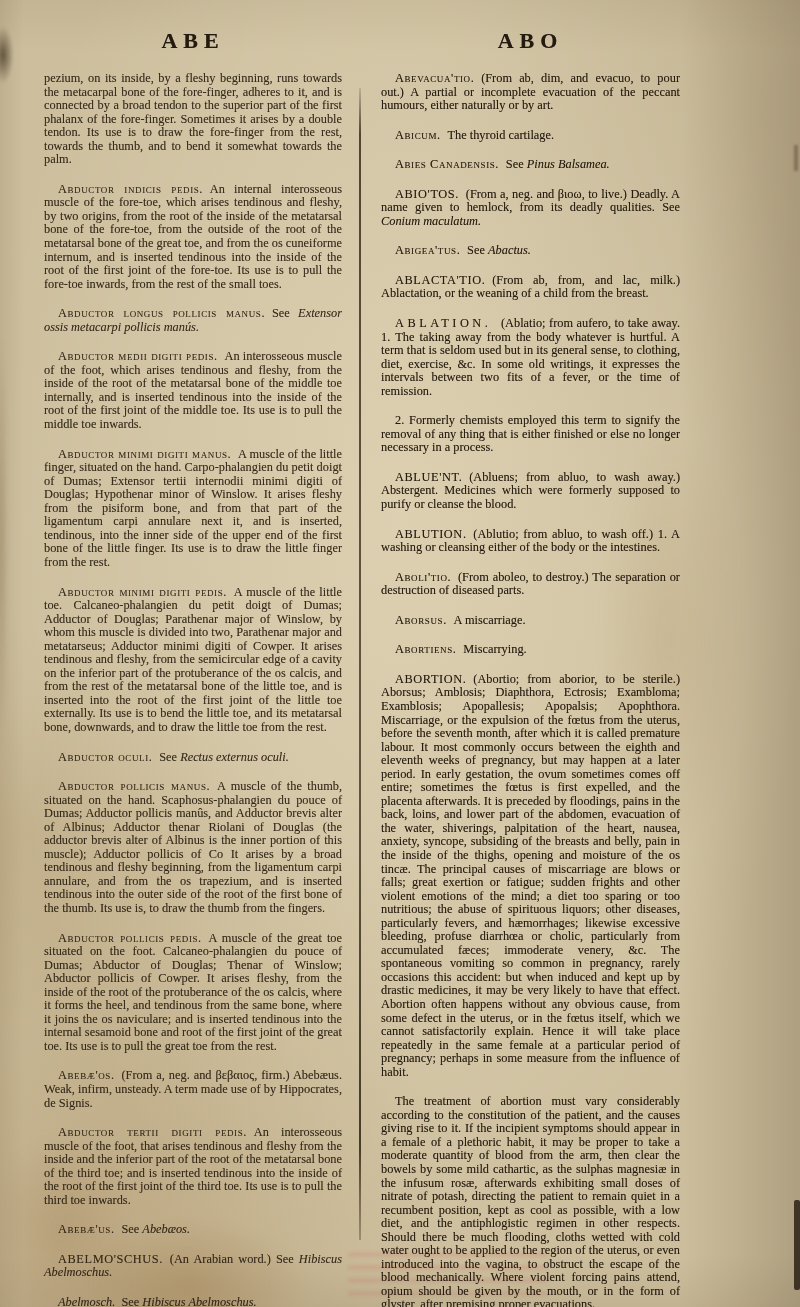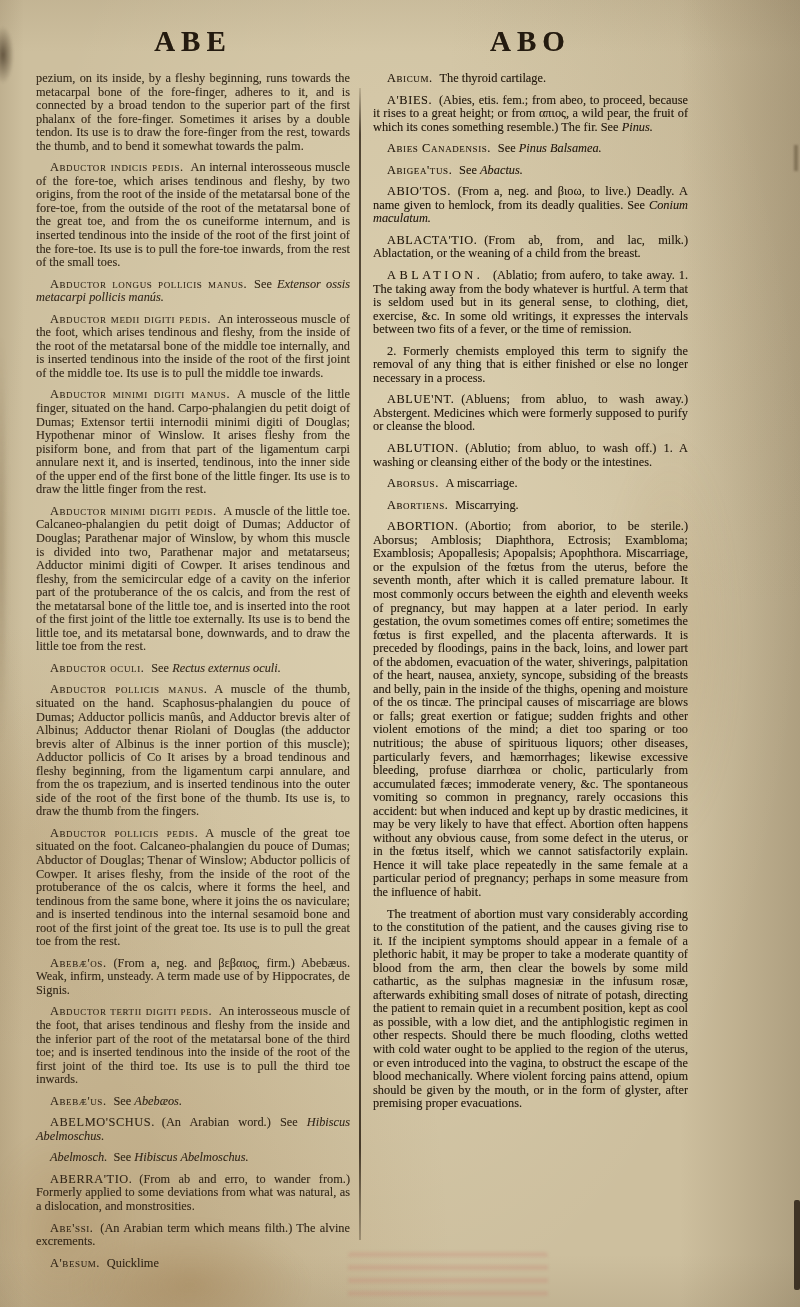--- a/index.html
+++ b/index.html
@@ -16,28 +16,28 @@
       radial-gradient(ellipse at 96% 8%, rgba(120,100,70,0.10), rgba(120,100,70,0) 30%),
       linear-gradient(to right, rgba(105,85,55,0.14) 0%, rgba(105,85,55,0) 3%, rgba(105,85,55,0) 85%, rgba(110,90,60,0.14) 92%, rgba(85,68,42,0.26) 100%),
       linear-gradient(to bottom, rgba(110,90,60,0.10) 0%, rgba(110,90,60,0) 4%, rgba(110,90,60,0) 96%, rgba(110,90,60,0.12) 100%);
     font-family:"Liberation Serif","DejaVu Serif",serif;
     color:#2a2014;
   }
   .col{position:absolute;top:26px;}
   .col-left{left:28px;width:330px;}
   .col-right{left:365px;width:331px;}
   .col-head{
-    text-align:center;font-size:29px;line-height:30px;font-weight:bold;
+    text-align:center;font-size:22px;line-height:30px;font-weight:bold;
     letter-spacing:6px;margin:0 0 16px 0;color:#241b10;
     text-shadow:0 0 0.6px rgba(45,32,18,0.6);
   }
   .entries{text-align:justify;font-size:12.35px;line-height:13.55px;}
   .col-left .entries{color:rgba(38,28,16,0.86);}
   .col-right .entries{color:rgba(32,23,12,0.96);}
-  .entries p{margin:8px;text-shadow:0 0 0.5px rgba(60,45,25,0.45);font-family:Liberation Serif, serif;}
+  .entries p{margin:16px;text-shadow:0 0 0.5px rgba(60,45,25,0.45);font-family:Liberation Serif, serif;}
   .entries p.ind{text-indent:14px;}
   .term{white-space:normal;}
   .term.sc{font-variant:small-caps;letter-spacing:0.6px;}
   .term.caps{letter-spacing:0.6px;}
   .term.caps-spaced{letter-spacing:3.5px;}
   .term.italic{font-style:italic;}
   .ref-it{font-style:italic;}
   .divider{
     position:absolute;left:359px;top:88px;width:2px;height:1152px;
     background:linear-gradient(to bottom, rgba(47,36,22,0.15), rgba(47,36,22,0.8) 4%, rgba(47,36,22,0.7) 60%, rgba(47,36,22,0.85) 92%, rgba(47,36,22,0.3));
@@ -91,30 +91,31 @@
         <p class="ind"><span class="term italic">Abelmosch. </span>See <span class="ref-it">Hibiscus Abelmoschus.</span></p>
         <p class="ind"><span class="term caps">ABERRA'TIO. </span>(From ab and erro, to wander from.) Formerly applied to some deviations from what was natural, as a dislocation, and monstrosities.</p>
         <p class="ind"><span class="term sc">Abe'ssi. </span>(An Arabian term which means filth.) The alvine excrements.</p>
         <p class="ind"><span class="term sc">A'besum. </span>Quicklime</p>
       </div>
   </div>
 
   <div class="col col-right">
     <div class="col-head">ABO</div>
     <div class="entries">
+        <p class="ind"><span class="term sc">Abevacua'tio. </span>(From ab, dim, and evacuo, to pour out.) A partial or incomplete evacuation of the peccant humours, either naturally or by art.</p>
         <p class="ind"><span class="term sc">Abicum. </span>The thyroid cartilage.</p>
-        <p class="ind"><span class="term caps">A'BIES. </span>(Abies, etis. fem.; from abeo, to proceed, because it rises to a great height; or from απιος, a wild pear, the fruit of which its cones something resemble.) The fir. See <span class="ref-it">Pinus.</span></p>
         <p class="ind"><span class="term sc">Abies Canadensis. </span>See <span class="ref-it">Pinus Balsamea.</span></p>
+        <p class="ind"><span class="term caps">ABIO'TOS. </span>(From a, neg. and βιοω, to live.) Deadly. A name given to hemlock, from its deadly qualities. See <span class="ref-it">Conium maculatum.</span></p>
         <p class="ind"><span class="term sc">Abigea'tus. </span>See <span class="ref-it">Abactus.</span></p>
-        <p class="ind"><span class="term caps">ABIO'TOS. </span>(From a, neg. and βιοω, to live.) Deadly. A name given to hemlock, from its deadly qualities. See <span class="ref-it">Conium maculatum.</span></p>
         <p class="ind"><span class="term caps">ABLACTA'TIO. </span>(From ab, from, and lac, milk.) Ablactation, or the weaning of a child from the breast.</p>
         <p class="ind"><span class="term caps-spaced">ABLATION. </span>(Ablatio; from aufero, to take away. 1. The taking away from the body whatever is hurtful. A term that is seldom used but in its general sense, to clothing, diet, exercise, &amp;c. In some old writings, it expresses the intervals between two fits of a fever, or the time of remission.</p>
         <p class="ind">2. Formerly chemists employed this term to signify the removal of any thing that is either finished or else no longer necessary in a process.</p>
         <p class="ind"><span class="term caps">ABLUE'NT. </span>(Abluens; from abluo, to wash away.) Abstergent. Medicines which were formerly supposed to purify or cleanse the blood.</p>
         <p class="ind"><span class="term caps">ABLUTION. </span>(Ablutio; from abluo, to wash off.) 1. A washing or cleansing either of the body or the intestines.</p>
+        <p class="ind"><span class="term sc">Aboli'tio. </span>(From aboleo, to destroy.) The separation or destruction of diseased parts.</p>
         <p class="ind"><span class="term sc">Aborsus. </span>A miscarriage.</p>
         <p class="ind"><span class="term sc">Abortiens. </span>Miscarrying.</p>
         <p class="ind"><span class="term caps">ABORTION. </span>(Abortio; from aborior, to be sterile.) Aborsus; Amblosis; Diaphthora, Ectrosis; Exambloma; Examblosis; Apopallesis; Apopalsis; Apophthora. Miscarriage, or the expulsion of the fœtus from the uterus, before the seventh month, after which it is called premature labour. It most commonly occurs between the eighth and eleventh weeks of pregnancy, but may happen at a later period. In early gestation, the ovum sometimes comes off entire; sometimes the fœtus is first expelled, and the placenta afterwards. It is preceded by floodings, pains in the back, loins, and lower part of the abdomen, evacuation of the water, shiverings, palpitation of the heart, nausea, anxiety, syncope, subsiding of the breasts and belly, pain in the inside of the thighs, opening and moisture of the os tincæ. The principal causes of miscarriage are blows or falls; great exertion or fatigue; sudden frights and other violent emotions of the mind; a diet too sparing or too nutritious; the abuse of spirituous liquors; other diseases, particularly fevers, and hæmorrhages; likewise excessive bleeding, profuse diarrhœa or cholic, particularly from accumulated fæces; immoderate venery, &amp;c. The spontaneous vomiting so common in pregnancy, rarely occasions this accident: but when induced and kept up by drastic medicines, it may be very likely to have that effect. Abortion often happens without any obvious cause, from some defect in the uterus, or in the fœtus itself, which we cannot satisfactorily explain. Hence it will take place repeatedly in the same female at a particular period of pregnancy; perhaps in some measure from the influence of habit.</p>
         <p class="ind">The treatment of abortion must vary considerably according to the constitution of the patient, and the causes giving rise to it. If the incipient symptoms should appear in a female of a plethoric habit, it may be proper to take a moderate quantity of blood from the arm, then clear the bowels by some mild cathartic, as the sulphas magnesiæ in the infusum rosæ, afterwards exhibiting small doses of nitrate of potash, directing the patient to remain quiet in a recumbent position, kept as cool as possible, with a low diet, and the antiphlogistic regimen in other respects. Should there be much flooding, cloths wetted with cold water ought to be applied to the region of the uterus, or even introduced into the vagina, to obstruct the escape of the blood mechanically. Where violent forcing pains attend, opium should be given by the mouth, or in the form of glyster, after premising proper evacuations.</p>
       </div>
   </div>
 
 </div>
 
 </body></html>

